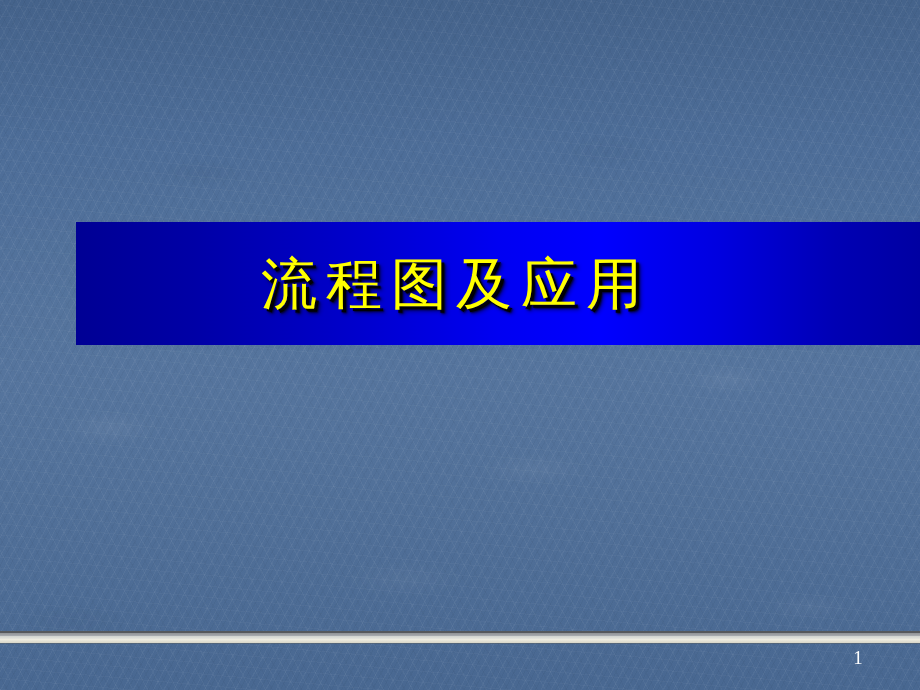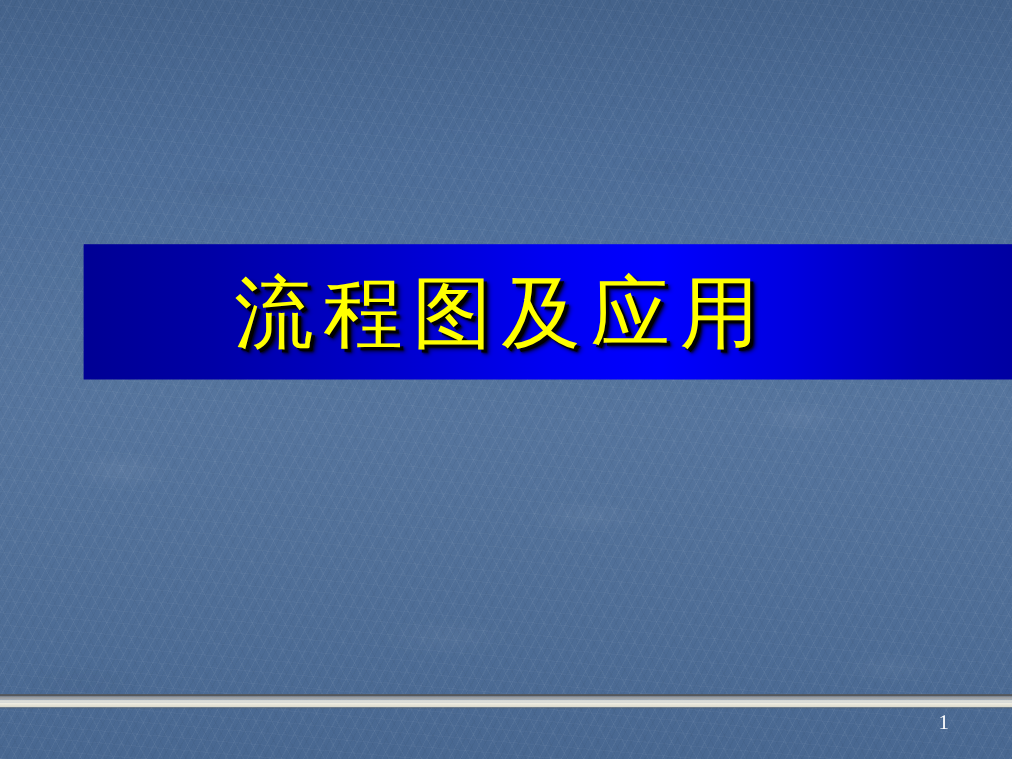--- a/index.html
+++ b/index.html
@@ -104,21 +104,21 @@
     top: 0;
     width: 100%;
     height: 100%;
     display: flex;
     align-items: center;
     justify-content: center;
     padding-right: 84px;
     box-sizing: border-box;
     color: #ffff00;
     font-family: "DejaVu Serif", "Liberation Serif", serif;
-    font-size: 72px;
+    font-size: 56px;
     font-weight: 400;
     letter-spacing: 9px;
     line-height: 1;
     white-space: nowrap;
     text-shadow:
        3px 3px 0 rgba(0,0,0,.92),
        4px 4px 2px rgba(0,0,0,.70),
        5px 5px 4px rgba(0,0,0,.45);
     user-select: none;
     border-radius: 10px;

